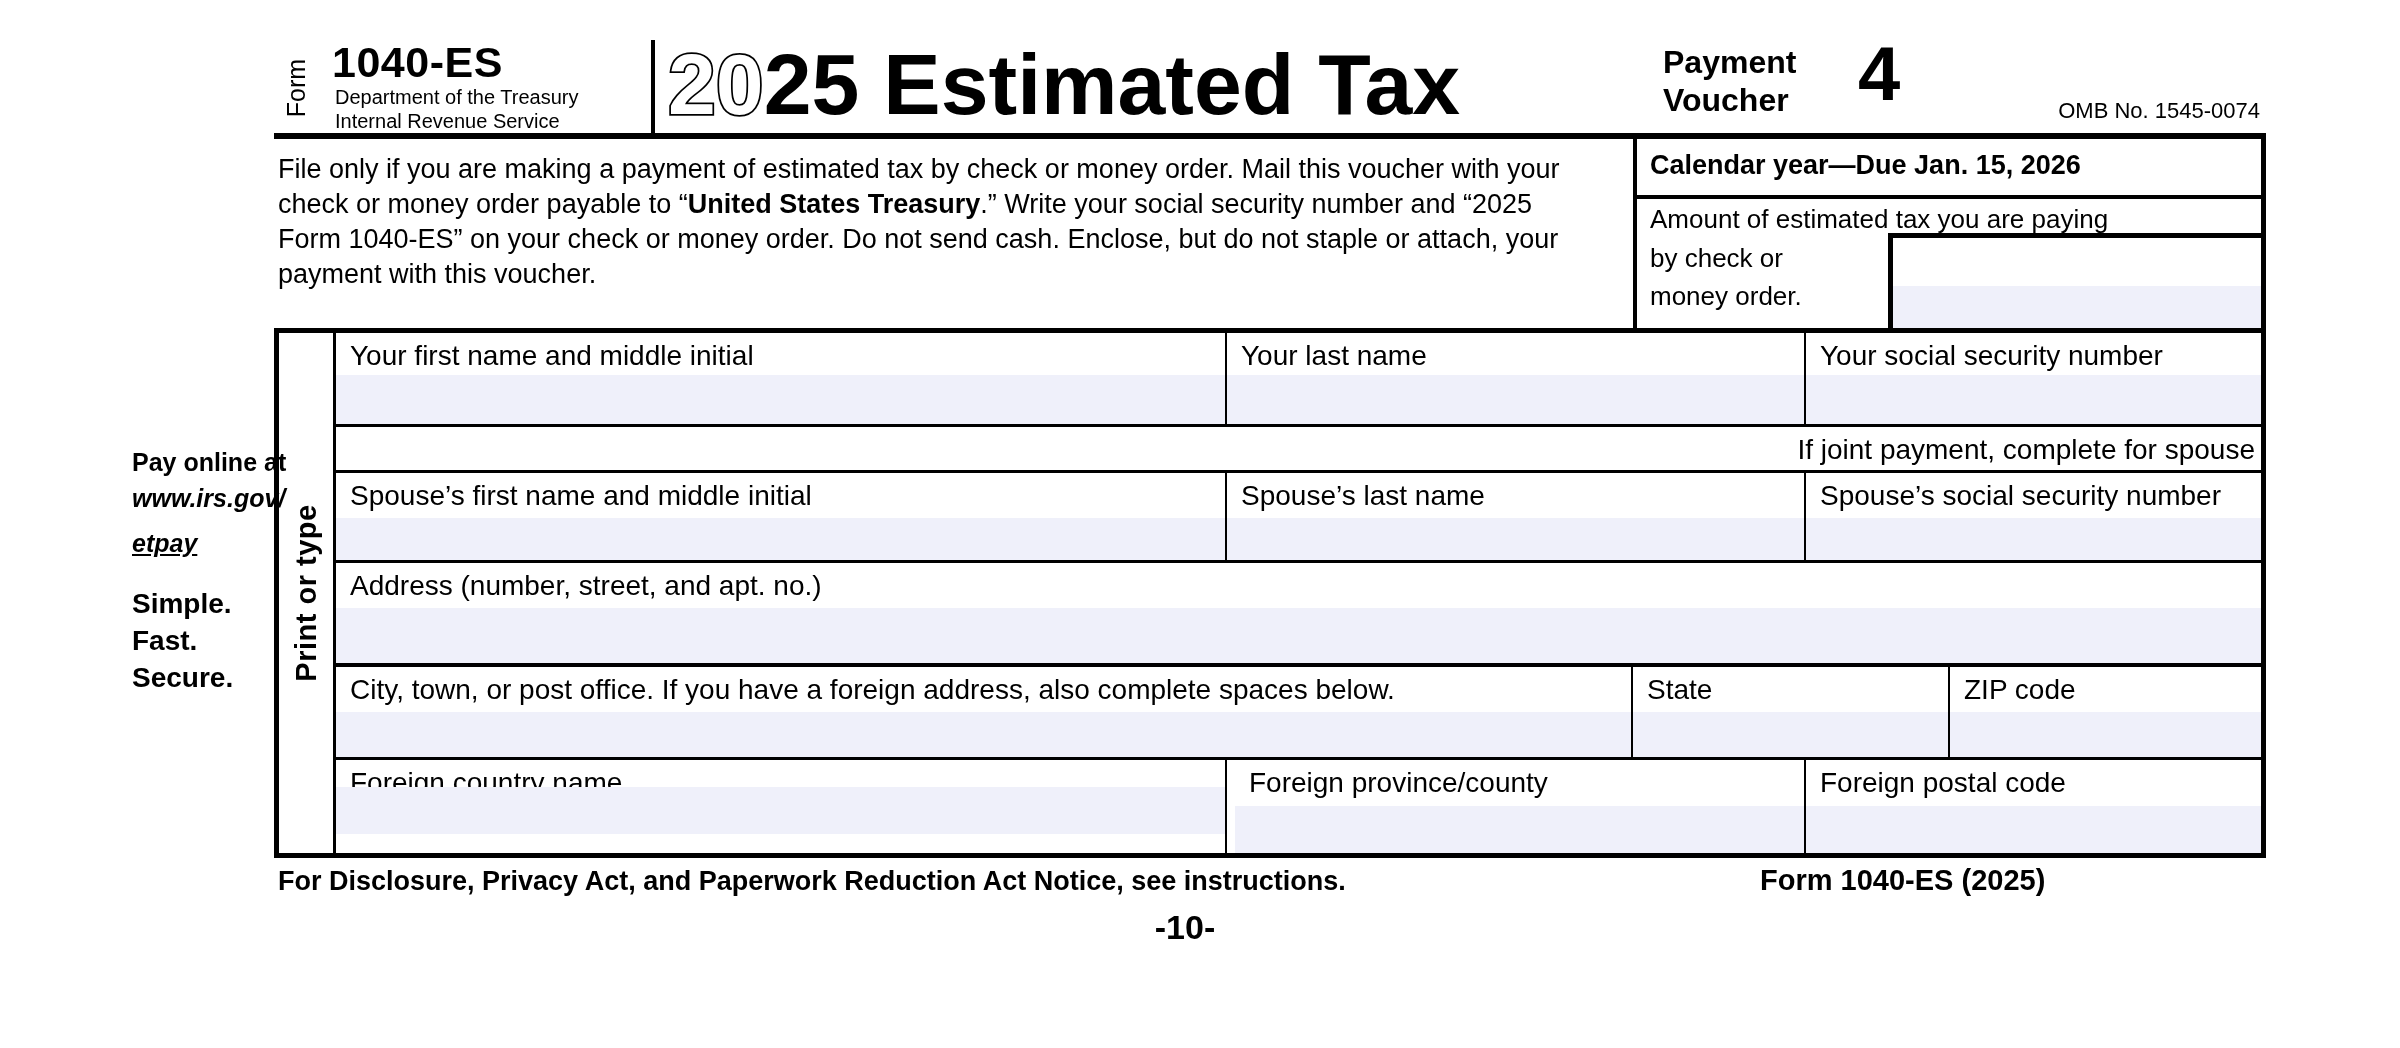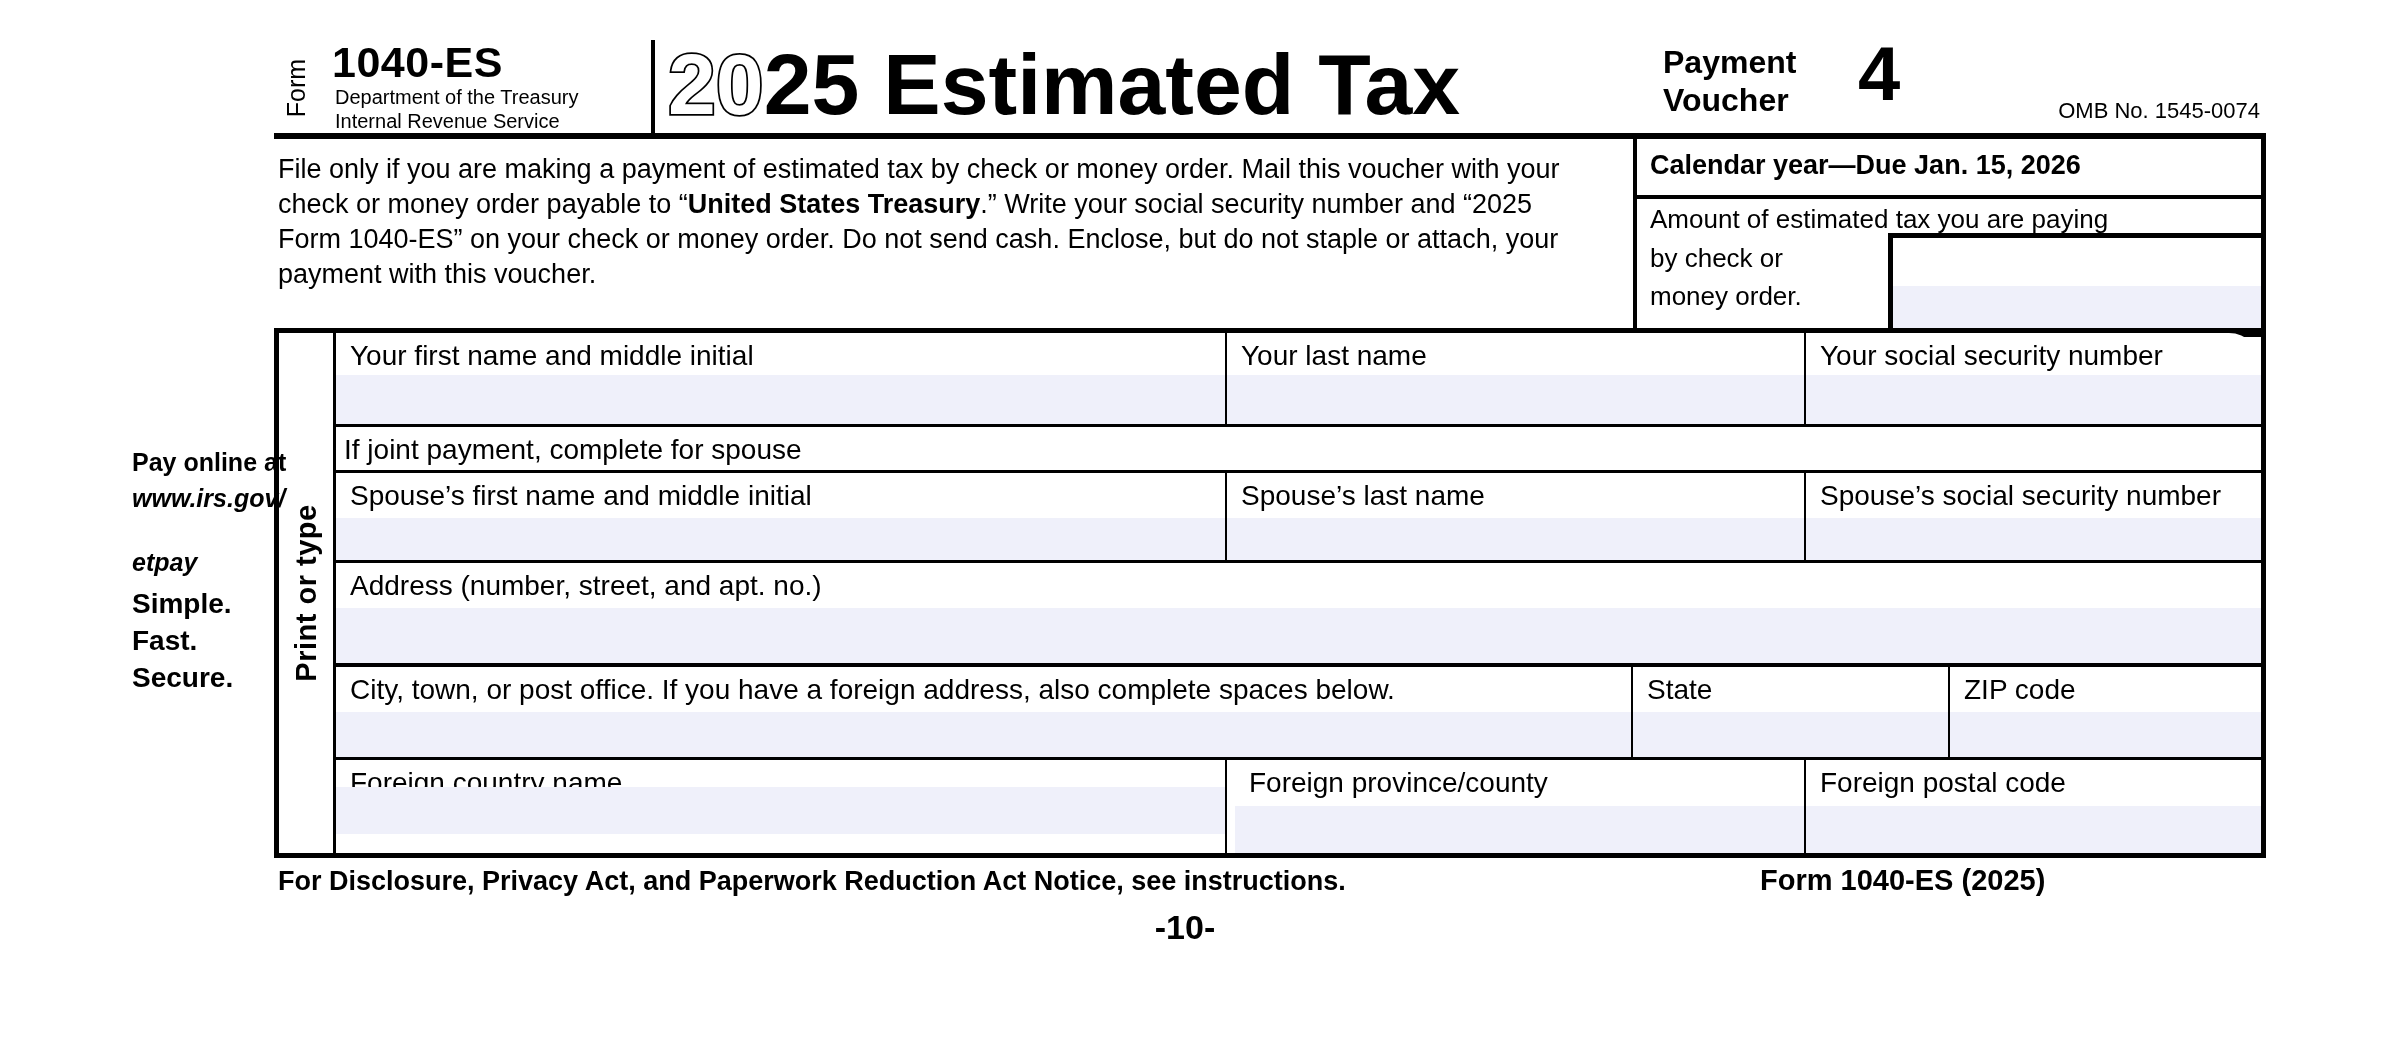--- a/index.html
+++ b/index.html
@@ -33,24 +33,24 @@
   .amount-box{position:absolute;left:1888px;top:233px;width:368px;height:94px;border:5px solid #000;background:#fff;}
   .amount-input{position:absolute;left:0;right:0;bottom:0;height:46px;}
 
   
   .note{position:absolute;left:132px;font-size:25px;font-weight:bold;line-height:36px;white-space:nowrap;}
   .tagline{position:absolute;left:132px;font-size:28px;font-weight:bold;line-height:37px;white-space:nowrap;}
   .print-type{position:absolute;left:306px;top:593px;transform:translate(-50%,-50%) rotate(-90deg);
     font-size:29px;font-weight:bold;white-space:nowrap;letter-spacing:0.5px;}
 
   
-  .cell{position:absolute;background:#fff;border-radius:32px;}
+  .cell{position:absolute;background:#fff;}
   .cell .lbl{position:absolute;left:14px;top:7px;right:6px;font-size:28px;white-space:nowrap;overflow:hidden;}
   .cell .inp{position:absolute;left:0;right:0;bottom:0;}
-  .joint-row .lbl{left:8px;}
+  .joint-row .lbl{left:18px;text-align:right;}
 
   
   .disclosure{position:absolute;left:278px;top:866px;font-size:27px;font-weight:bold;}
   .form-id{position:absolute;left:1760px;top:864px;width:506px;text-align:left;font-size:29px;font-weight:bold;}
   .page-num{position:absolute;left:0;top:908px;width:2370px;text-align:center;font-size:34px;font-weight:bold;}
 </style>
 </head>
 <body>
 
 <div id="page">
@@ -82,21 +82,21 @@
   <div class="line" style="left:1633px;top:195px;width:633px;height:4px;"></div>
   <div class="amt-label" style="top:204px;">Amount of estimated tax you are paying</div>
   <div class="amt-label" style="top:243px;">by check or</div>
   <div class="amt-label" style="top:281px;">money order.</div>
   <div class="amount-box">
     <div class="amount-input" style="background:#eff0fa;"></div>
   </div>
 
   <div class="note" style="top:444px;">Pay online at</div>
   <div class="note i" style="top:480px;">www.irs.gov/</div>
-  <div class="note i" style="top:544px;">etpay</div>
+  <div class="note i" style="top:525px;text-decoration:underline;">etpay</div>
   <div class="tagline" style="top:585px;">Simple.</div>
   <div class="tagline" style="top:622px;">Fast.</div>
   <div class="tagline" style="top:659px;">Secure.</div>
 
   <div class="line" style="left:274px;top:328px;width:1992px;height:5px;"></div>
   <div class="line" style="left:274px;top:853px;width:1992px;height:5px;"></div>
   <div class="line" style="left:274px;top:328px;width:5px;height:530px;"></div>
   <div class="line" style="left:2261px;top:328px;width:5px;height:530px;"></div>
   <div class="line" style="left:333px;top:328px;width:3px;height:530px;"></div>
   <div class="print-type">Print or type</div>

